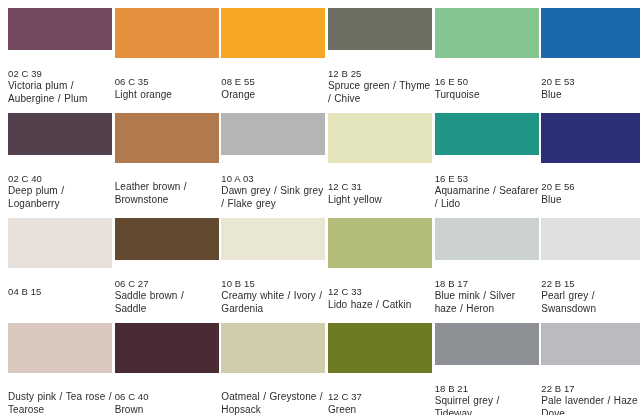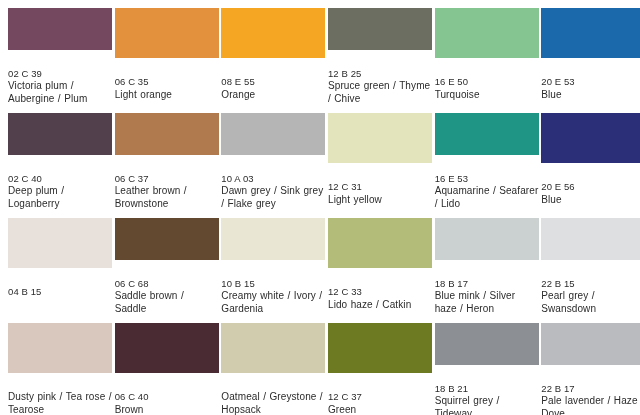--- a/index.html
+++ b/index.html
@@ -108,21 +108,20 @@
     <div class="swatch-cell">
       <div class="swatch-chip" style="background: rgb(82, 65, 76);"></div>
       <div class="swatch-caption">
         <span class="swatch-code">02 C 40</span>
         <span class="swatch-name">Deep plum / Loganberry</span>
       </div>
     </div>
     <div class="swatch-cell">
       <div class="swatch-chip" style="background: rgb(176, 122, 78);"></div>
       <div class="swatch-caption">
-        <span class="swatch-code">06 C 37</span>
         <span class="swatch-name">Leather brown / Brownstone</span>
       </div>
     </div>
     <div class="swatch-cell">
       <div class="swatch-chip" style="background: rgb(181, 181, 181);"></div>
       <div class="swatch-caption">
         <span class="swatch-code">10 A 03</span>
         <span class="swatch-name">Dawn grey / Sink grey / Flake grey</span>
       </div>
     </div>
@@ -149,21 +148,21 @@
     </div>
     <div class="swatch-cell">
       <div class="swatch-chip" style="background: rgb(232, 224, 218);"></div>
       <div class="swatch-caption">
         <span class="swatch-code">04 B 15</span>
       </div>
     </div>
     <div class="swatch-cell">
       <div class="swatch-chip" style="background: rgb(99, 73, 47);"></div>
       <div class="swatch-caption">
-        <span class="swatch-code">06 C 68</span>
+        <span class="swatch-code">06 C 27</span>
         <span class="swatch-name">Saddle brown / Saddle</span>
       </div>
     </div>
     <div class="swatch-cell">
       <div class="swatch-chip" style="background: rgb(233, 231, 211);"></div>
       <div class="swatch-caption">
         <span class="swatch-code">10 B 15</span>
         <span class="swatch-name">Creamy white / Ivory / Gardenia</span>
       </div>
     </div>

